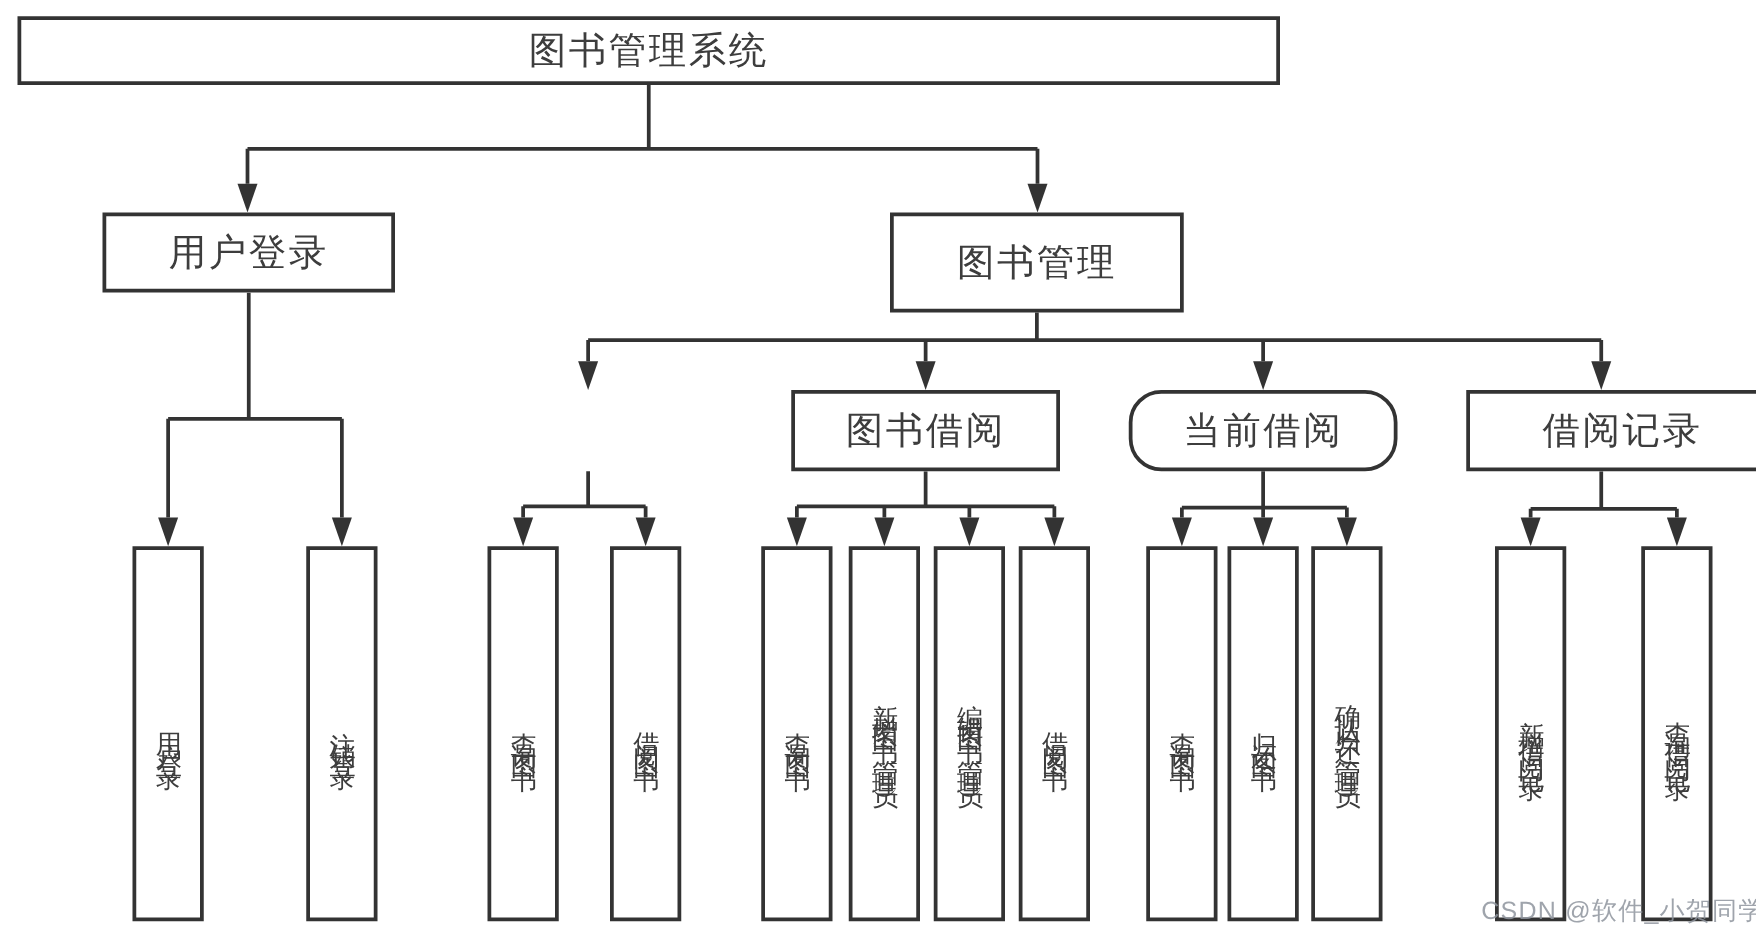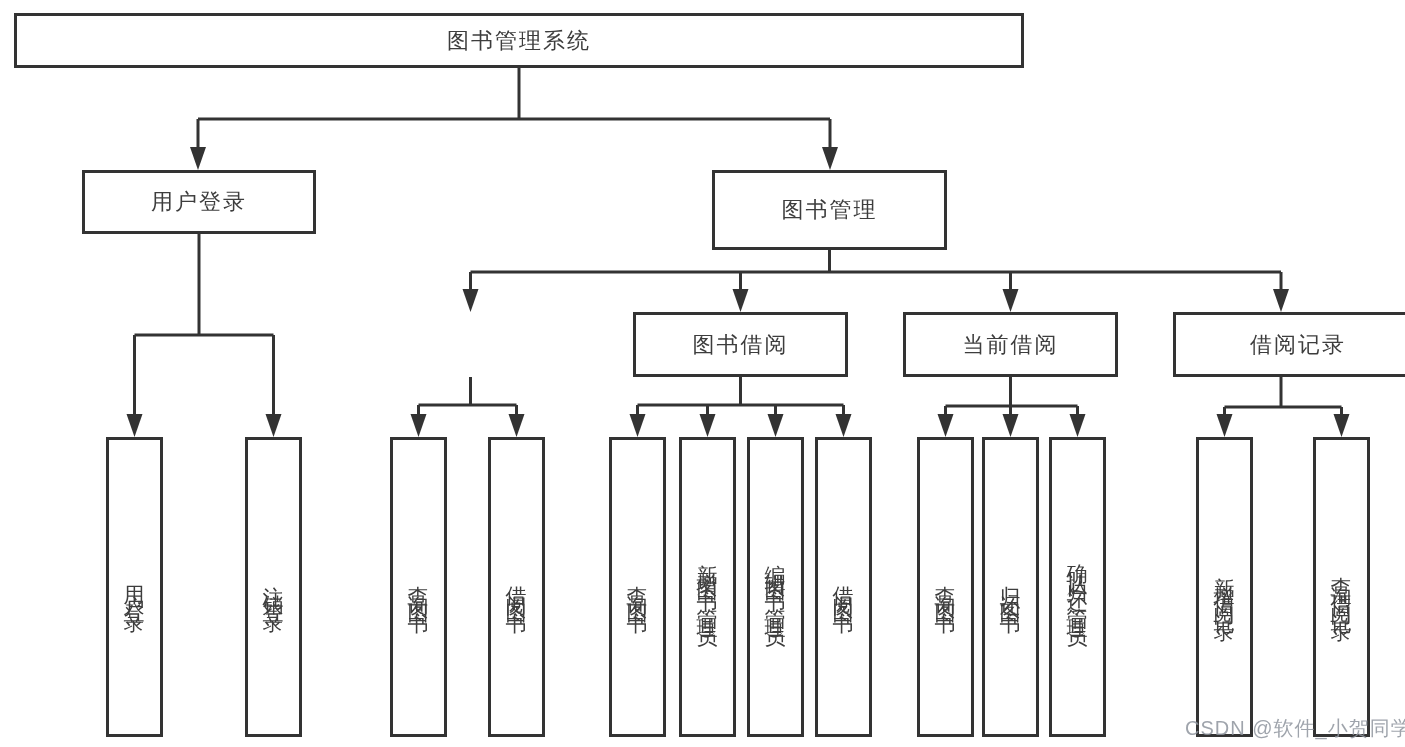--- a/index.html
+++ b/index.html
@@ -21,21 +21,21 @@
   .connectors g polygon{fill:var(--line);stroke:none;}
   .node{
     position:absolute;
     box-sizing:border-box;
     border:3px solid var(--line);
     background:#fff;
     display:flex;align-items:center;justify-content:center;
     color:var(--text);
   }
   .node .label{
-    font-size:22px;
+    font-size:30px;
     letter-spacing:2px;
     white-space:nowrap;
   }
   .vnode .label{
     writing-mode:vertical-rl;
     text-orientation:mixed;
     font-size:21px;
     line-height:1;
     letter-spacing:9px;
   }
@@ -138,21 +138,21 @@
   <div class="node" style="left:82px;top:170px;width:234px;height:64px;">
     <span class="label">用户登录</span>
   </div>
   <div class="node" style="left:712px;top:170px;width:235px;height:80px;">
     <span class="label">图书管理</span>
   </div>
 
   <div class="node" style="left:633px;top:312px;width:215px;height:65px;">
     <span class="label">图书借阅</span>
   </div>
-  <div class="node" style="left:903px;top:312px;width:215px;height:65px;">
+  <div class="node" style="left:903px;top:312px;width:215px;height:65px;border-radius:26px;">
     <span class="label">当前借阅</span>
   </div>
   <div class="node" style="left:1173px;top:312px;width:250px;height:65px;">
     <span class="label">借阅记录</span>
   </div>
 
   <div class="node vnode" style="left:106px;top:437px;width:57px;height:300px;">
     <span class="label">用户登录</span>
   </div>
   <div class="node vnode" style="left:245px;top:437px;width:57px;height:300px;">

